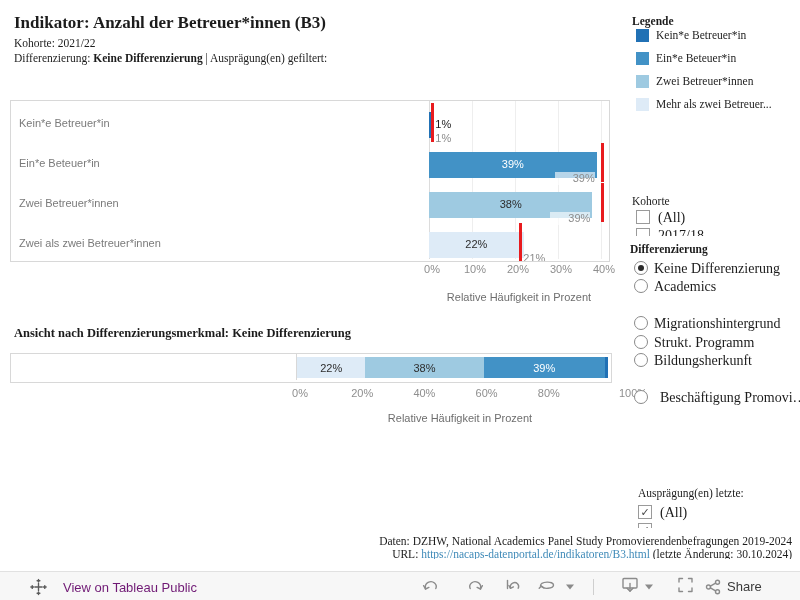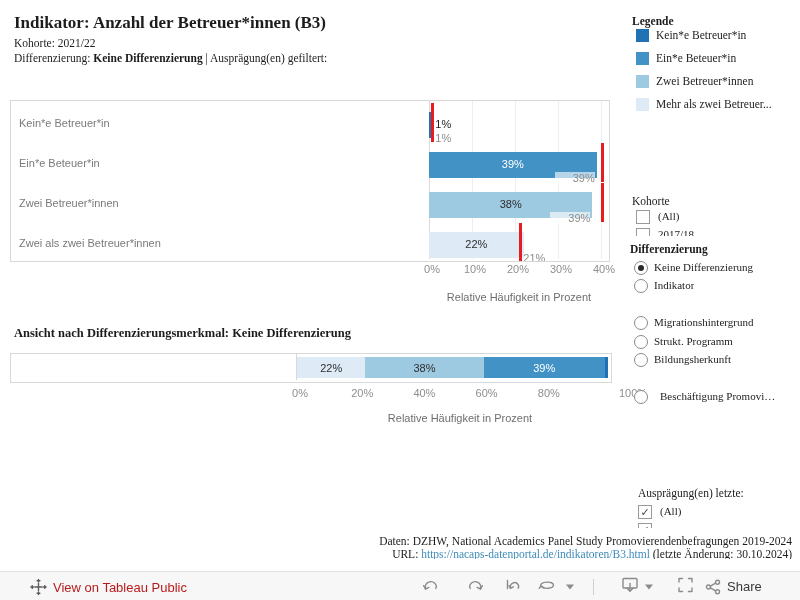--- a/index.html
+++ b/index.html
@@ -31,33 +31,33 @@
   #stackbar{position:absolute;left:286px;top:3px;height:21px;display:flex;}
   .seg{height:21px;display:flex;align-items:center;justify-content:center;
        font-size:11px;overflow:hidden;white-space:nowrap;}
   
   .side-head{font-size:11.5px;color:#1c1c1c;}
   .bold{font-weight:bold;}
   .chk{position:absolute;width:12px;height:12px;border:1.5px solid #9a9a9a;background:#fff;
        font-size:11px;line-height:12px;text-align:center;color:#444;}
   .radio{position:absolute;width:12px;height:12px;border:1.5px solid #8a8a8a;border-radius:50%;background:#fff;}
   .radio .dot{position:absolute;left:3px;top:3px;width:6px;height:6px;border-radius:50%;background:#2b2b2b;}
-  .opt-label{position:absolute;font-size:11px;color:#1c1c1c;white-space:nowrap;text-align:right;}
+  .opt-label{position:absolute;font-size:14px;color:#1c1c1c;white-space:nowrap;text-align:right;}
   .swatch{position:absolute;left:0;width:13px;height:13px;}
   .legend-label{position:absolute;left:20px;top:0;font-size:11.5px;color:#1c1c1c;white-space:nowrap;}
   .clipbox{position:absolute;overflow:hidden;}
   
   #footer{right:8px;top:535px;width:470px;height:24px;overflow:hidden;text-align:right;
           font-size:11.5px;color:#1c1c1c;line-height:12.5px;}
   #footer a{color:#3f8ab8;text-decoration:none;}
   
   #toolbar{left:0;top:571px;width:800px;height:29px;background:#f7f7f7;border-top:1px solid #e1e1e1;}
   #toolbar svg{stroke:#8b8b8b;fill:none;stroke-width:1.4;stroke-linecap:round;stroke-linejoin:round;}
   .tb{position:absolute;top:50%;transform:translateY(-50%);cursor:pointer;}
-  #view-link{left:30px;display:flex;align-items:center;gap:6px;font-size:13px;color:#b91c1c;}
+  #view-link{left:30px;display:flex;align-items:center;gap:16px;font-size:13px;color:#701a75;}
   #view-link svg{stroke:#5b5b5b;stroke-width:1.3;}
   .caret{width:0;height:0;border-left:4px solid transparent;border-right:4px solid transparent;
          border-top:5px solid #8b8b8b;}
   .tb-div{width:1px;height:16px;background:#cfcfcf;}
   #share-btn{display:flex;align-items:center;gap:6px;font-size:13px;color:#3a3a3a;}
 </style>
 </head>
 <body>
 
 <div class="abs serif" id="hdr-title">Indikator: Anzahl der Betreuer*innen (B3)</div>
@@ -155,21 +155,21 @@
 <div class="abs serif side-head bold" style="left:630px;top:243px;">Differenzierung</div>
 <div class="abs" id="diff-list" style="left:632px;top:260px;width:168px;height:146px;">
     <div style="position: absolute; left: 0px; top: 0px; height: 16px; width: 168px;">
       <div class="radio" style="left: 2px; top: 1px;">
         <div class="dot"></div>
       </div>
       <div class="opt-label serif" style="left: 22px; top: 1px; max-width: 144px; overflow: hidden;">Keine Differenzierung</div>
     </div>
     <div style="position: absolute; left: 0px; top: 18.4px; height: 16px; width: 168px;">
       <div class="radio" style="left: 2px; top: 1px;"></div>
-      <div class="opt-label serif" style="left: 22px; top: 1px; max-width: 144px; overflow: hidden;">Indikator</div>
+      <div class="opt-label serif" style="left: 22px; top: 1px; max-width: 144px; overflow: hidden;">Academics</div>
     </div>
     <div style="position: absolute; left: 0px; top: 73.6px; height: 16px; width: 168px;">
       <div class="radio" style="left: 2px; top: 1px;"></div>
       <div class="opt-label serif" style="left: 22px; top: 1px; max-width: 144px; overflow: hidden;">Strukt. Programm</div>
     </div>
     <div style="position: absolute; left: 0px; top: 55.2px; height: 16px; width: 168px;">
       <div class="radio" style="left: 2px; top: 1px;"></div>
       <div class="opt-label serif" style="left: 22px; top: 1px; max-width: 144px; overflow: hidden;">Migrationshintergrund</div>
     </div>
     <div style="position: absolute; left: 0px; top: 92px; height: 16px; width: 168px;">

